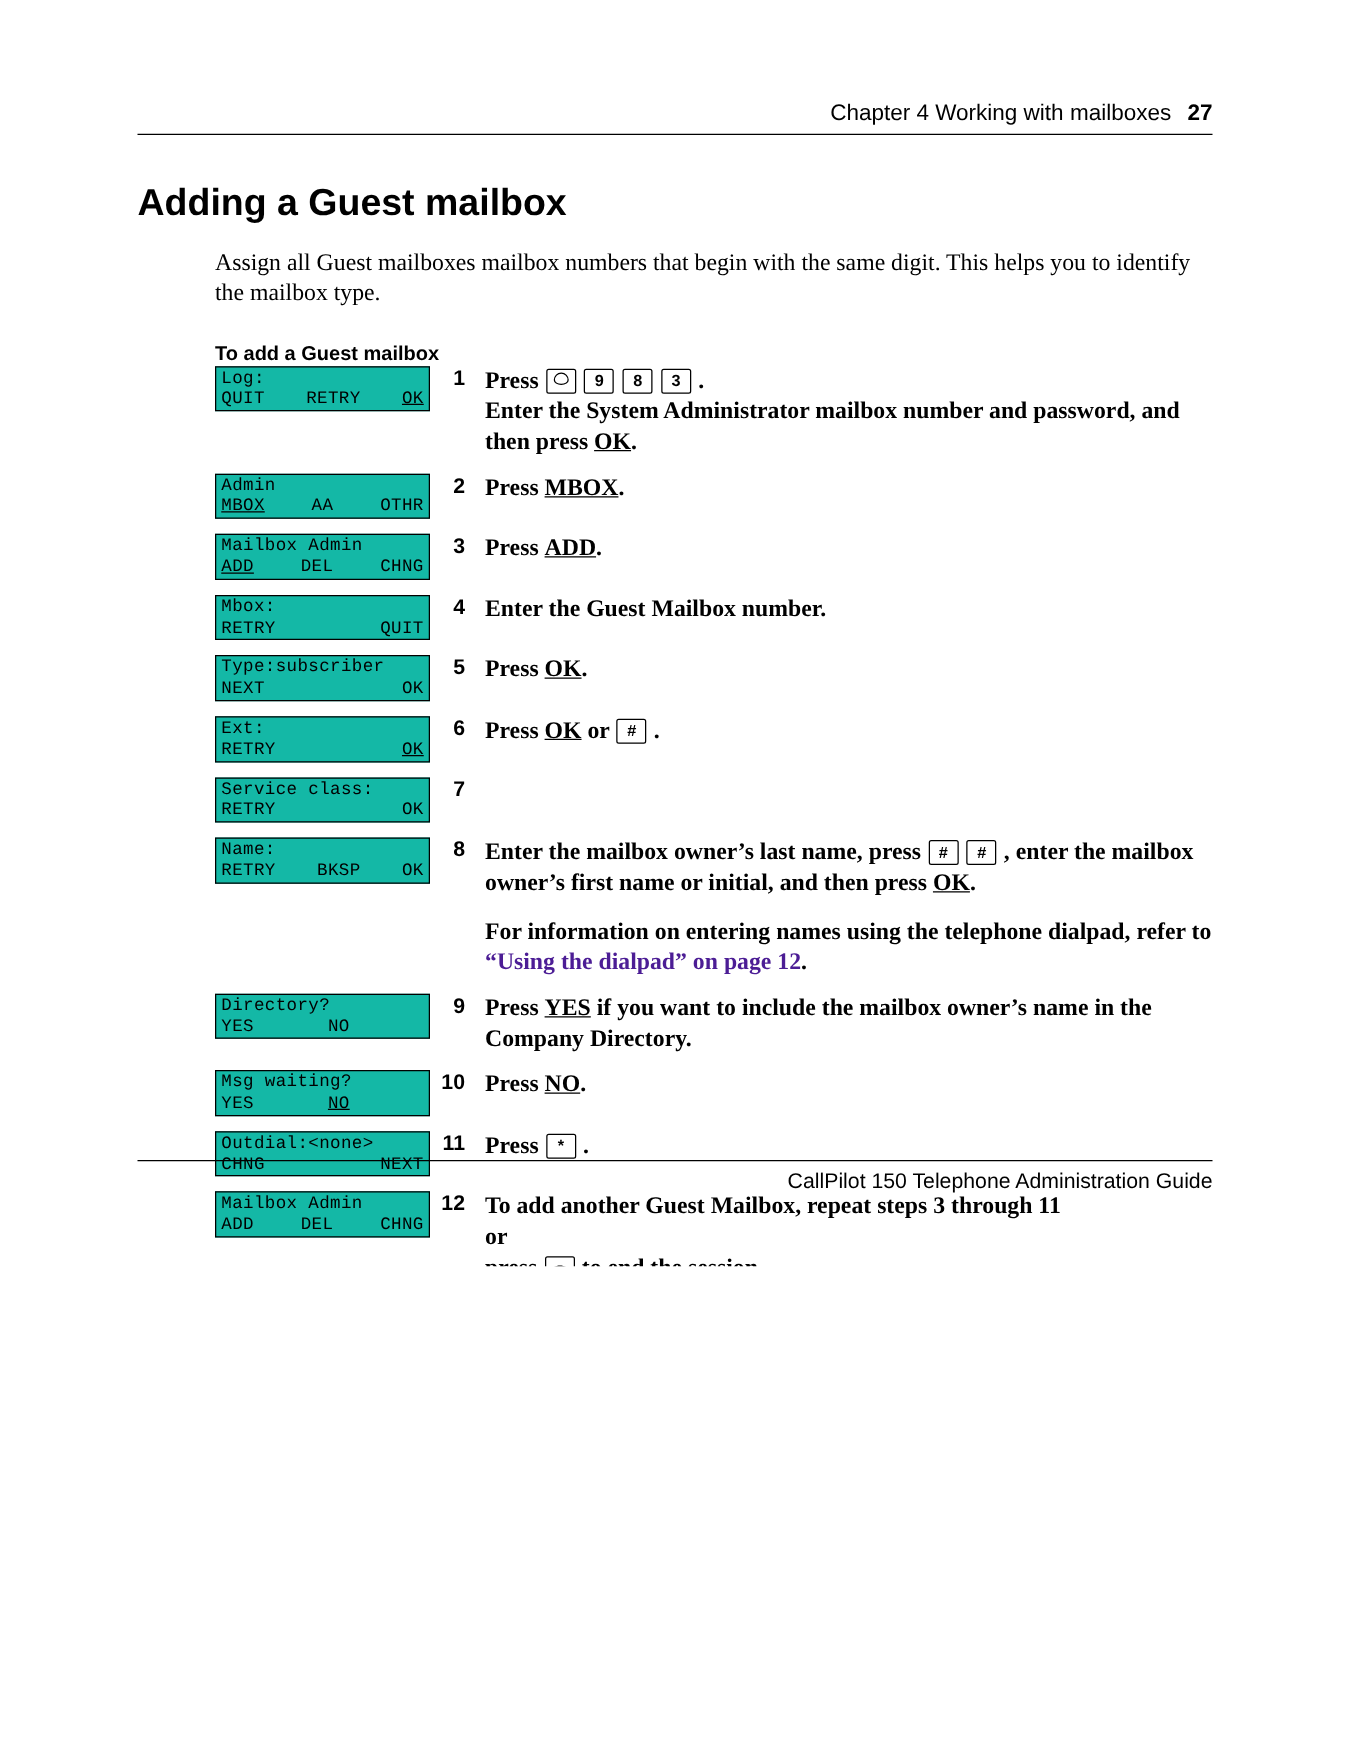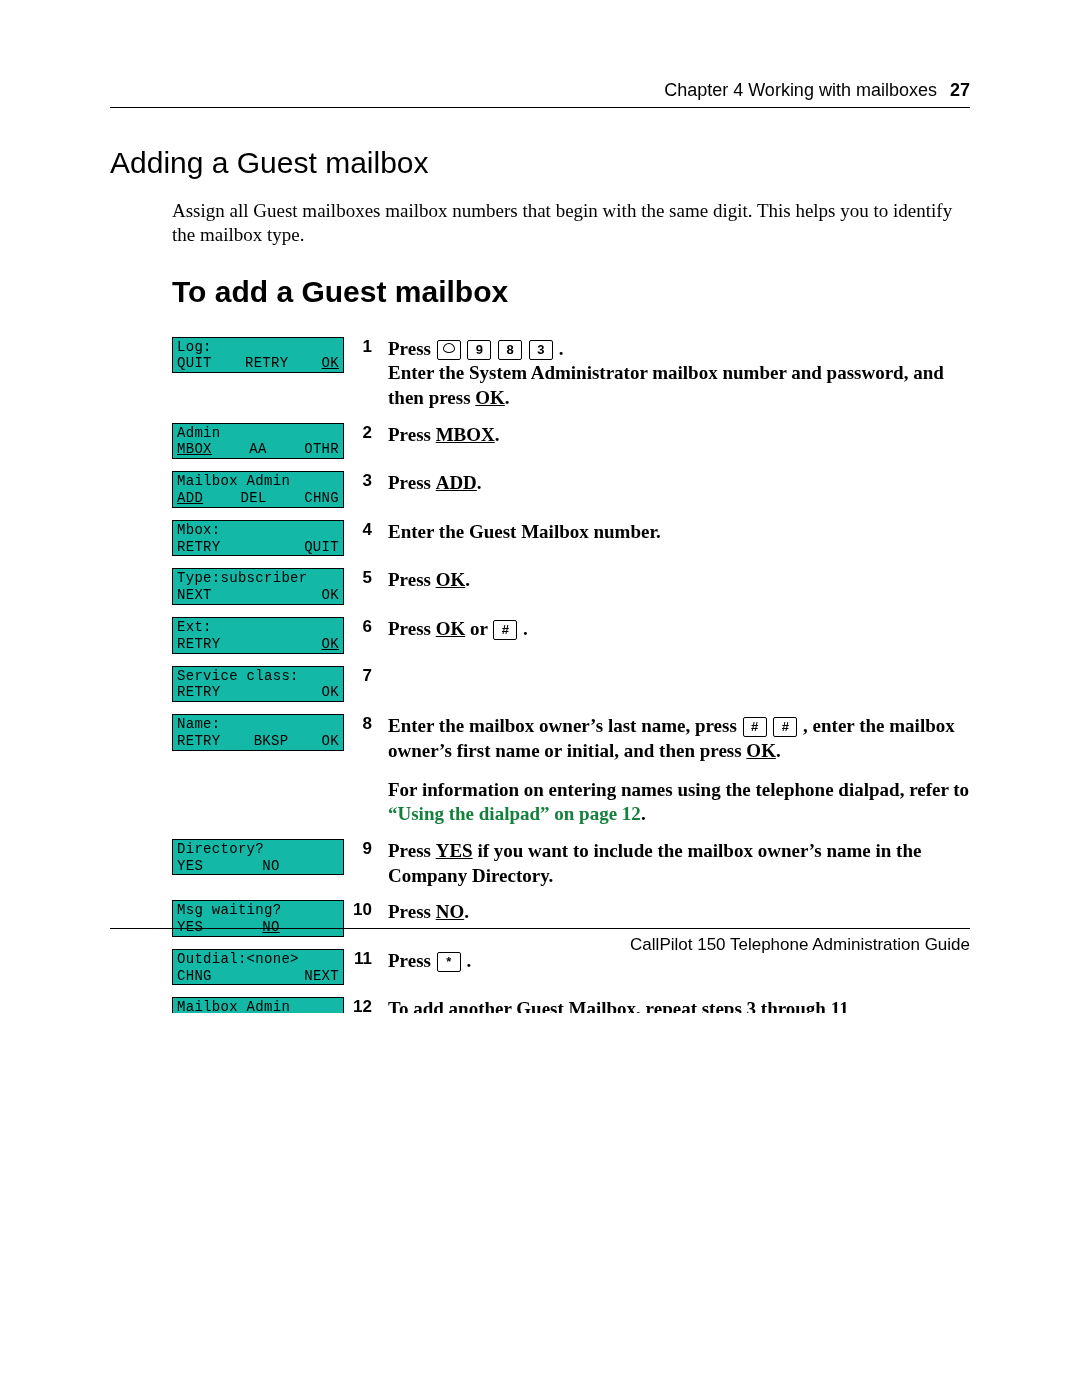--- a/index.html
+++ b/index.html
@@ -21,34 +21,34 @@
     font-size: 18px;
     padding-bottom: 6px;
     border-bottom: 1.5px solid #000;
     margin-bottom: 38px;
     font-family: Arial, Helvetica, sans-serif;
   }
   .running-head .pgnum { font-weight: 700; margin-left: 8px; }
   h1.title {
     font-family: Arial, Helvetica, sans-serif;
     font-size: 30px;
-    font-weight: 400;
+    font-weight: 700;
     margin: 0 0 10px 0;
   }
   .intro {
     margin-left: 62px;
     font-size: 19px;
     line-height: 1.25;
     margin-bottom: 28px;
   }
   h2.subtitle {
     font-family: Arial, Helvetica, sans-serif;
-    font-size: 30px;
+    font-size: 16px;
     font-weight: 700;
-    margin: 0 0 28px 62px;
+    margin: 0 0 0 62px;
   }
   .steps { margin-left: 62px; }
   .row {
     display: flex;
     align-items: flex-start;
     margin-bottom: 12px;
   }
   .lcd-col {
     width: 172px;
     flex: 0 0 172px;
@@ -100,21 +100,21 @@
   }
   .key.feature::before {
     content: "";
     display:inline-block;
     width: 10px; height: 8px;
     border: 1px solid #000;
     border-radius: 50% 50% 50% 50% / 60% 60% 40% 40%;
     vertical-align: 1px;
   }
   .key.hangup svg { width:16px; height:12px; vertical-align:-1px;}
-  .link { color: #15803d; }
+  .link { color: #4c1d95; }
   .footer {
     position: absolute;
     left: 110px; right: 110px;
     bottom: 58px;
     border-top: 1.5px solid #000;
     padding-top: 6px;
     text-align: right;
     font-family: Arial, Helvetica, sans-serif;
     font-size: 17px;
   }

